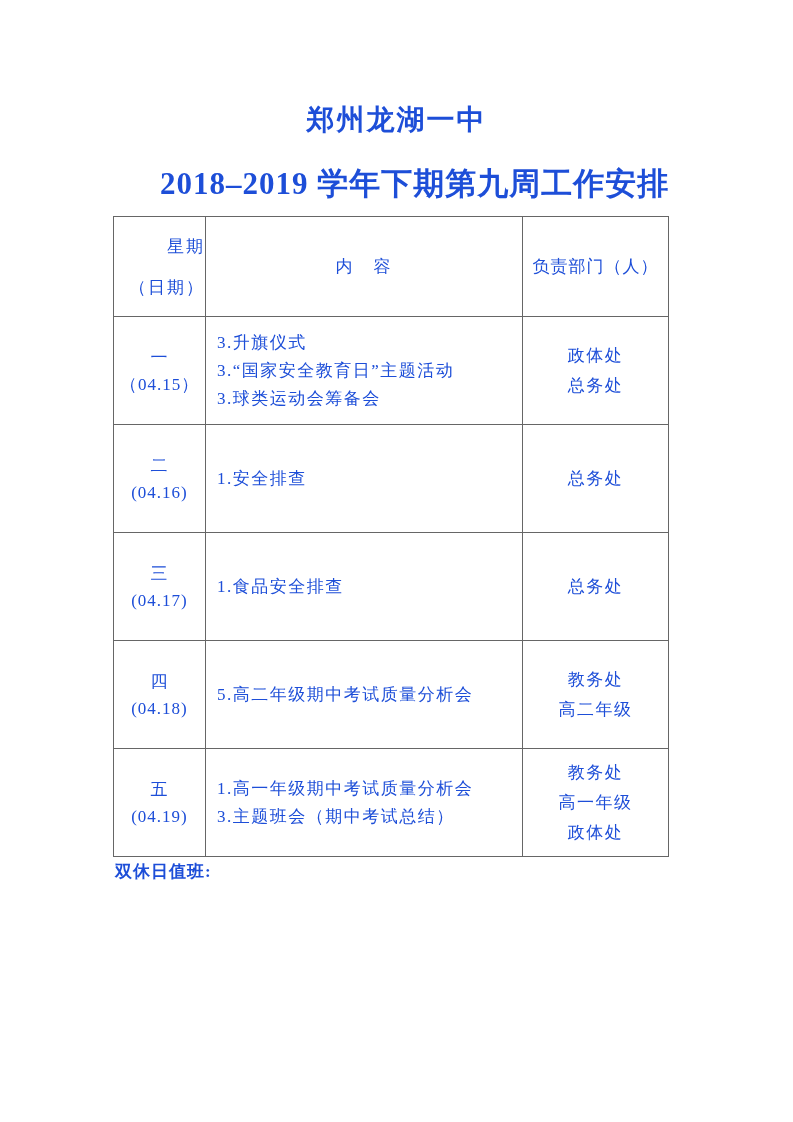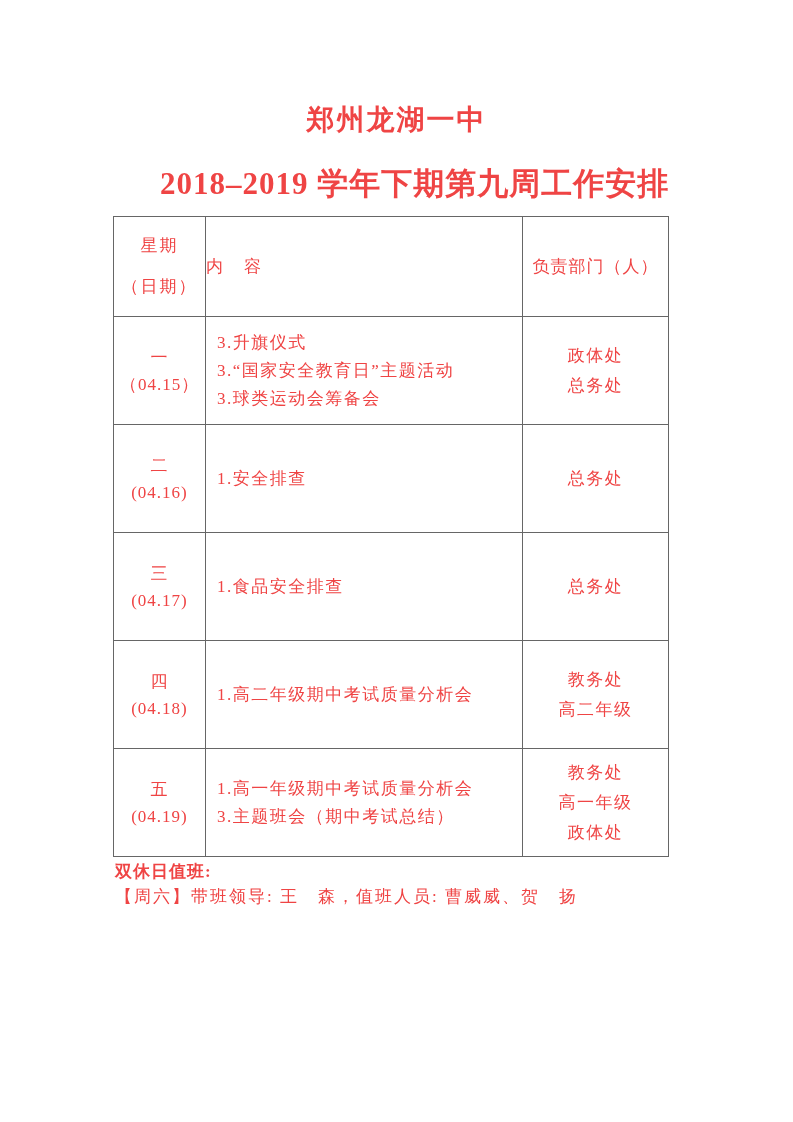--- a/index.html
+++ b/index.html
@@ -4,21 +4,21 @@
 <style>
   * { margin:0; padding:0; box-sizing:border-box; }
   html,body { background:#e8e8e8; }
   .page {
     position:relative;
     width:793px;
     height:1122px;
     margin:0 auto;
     background:#ffffff;
     font-family:"Liberation Serif","DejaVu Serif",serif;
-    color:#ef4444;
+    color:#1d4ed8;
     overflow:hidden;
   }
   .doc-title {
     margin-top:100px;
     text-align:center;
     font-size:28px;
     font-weight:bold;
     line-height:1.4;
     letter-spacing:2px;
   }
@@ -47,22 +47,22 @@
   table.schedule td, table.schedule th {
     border:1px solid #666;
     vertical-align:middle;
     font-weight:normal;
   }
   col.c-day  { width:92px; }
   col.c-cont { width:317px; }
   col.c-dept { width:146px; }
   tr.hdr     { height:100px; }
   tr.body-row{ height:108px; }
-  th.h-day   { text-align:center; font-weight:bold; line-height:41px; letter-spacing:2px;font-family:Liberation Mono, monospace; }
-  th.h-cont  { text-align:left; font-weight:bold; letter-spacing:2px; }
+  th.h-day   { text-align:right; font-weight:bold; line-height:41px; letter-spacing:2px; }
+  th.h-cont  { text-align:center; font-weight:bold; letter-spacing:2px; }
   th.h-dept  { text-align:center; font-weight:bold; letter-spacing:1px; }
   td.day     { text-align:center; line-height:27px; letter-spacing:1px; }
   td.cont    { text-align:left; padding-left:11px; padding-right:6px; line-height:28px; letter-spacing:1.5px; }
   td.dept    { text-align:center; line-height:30px; letter-spacing:1.5px; }
   .weekend-duty { margin:3px 0 0 115px; }
   .duty-title {
     font-size:17px;
     font-weight:bold;
     letter-spacing:1px;
     line-height:24px;
@@ -138,21 +138,21 @@
         <div>总务处</div>
       </td>
     </tr>
 
     <tr class="body-row">
       <td class="day">
         <div>四</div>
         <div>(04.18)</div>
       </td>
       <td class="cont">
-        <div>1.高二年级期中考试质量分析会</div>
+        <div>5.高二年级期中考试质量分析会</div>
       </td>
       <td class="dept">
         <div>教务处</div>
         <div>高二年级</div>
       </td>
     </tr>
 
     <tr class="body-row">
       <td class="day">
         <div>五</div>
@@ -166,16 +166,15 @@
         <div>教务处</div>
         <div>高一年级</div>
         <div>政体处</div>
       </td>
     </tr>
   </tbody>
     </table>
 
   <div class="weekend-duty">
     <div class="duty-title">双休日值班:</div>
-    <div class="duty-line">【周六】带班领导: 王　森，值班人员: 曹威威、贺　扬</div>
   </div>
 
 </div>
 
 </body></html>

